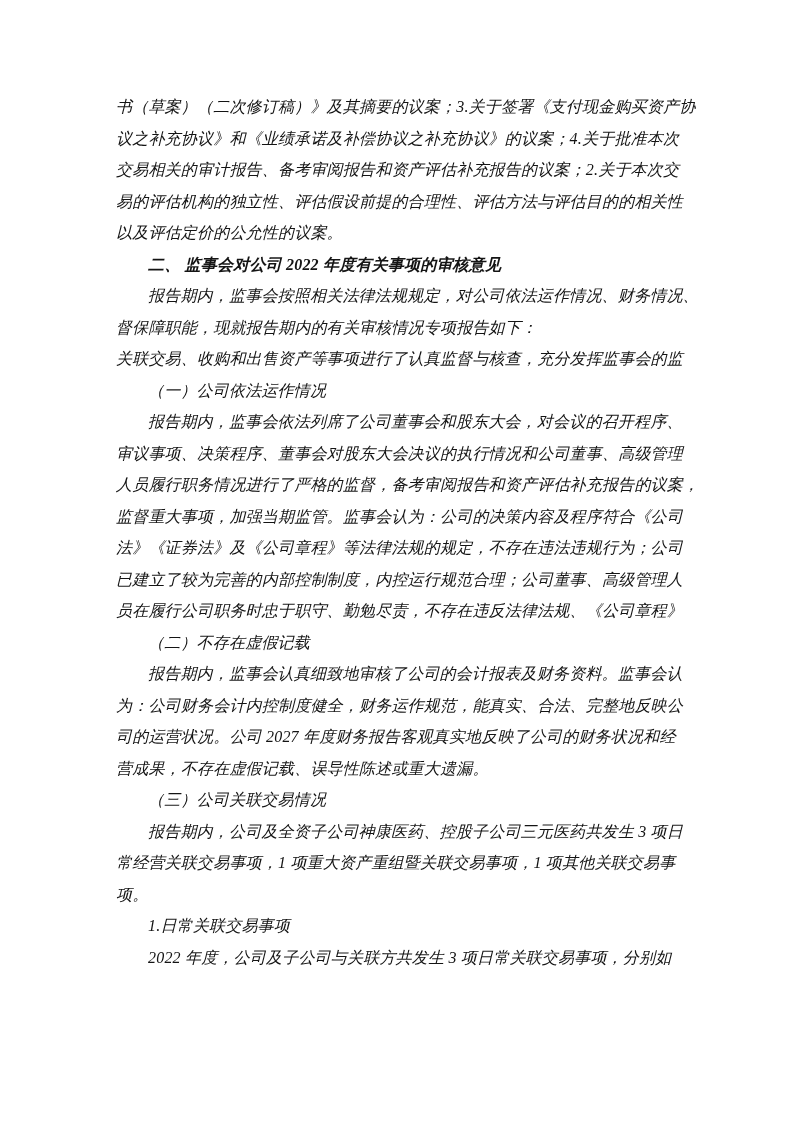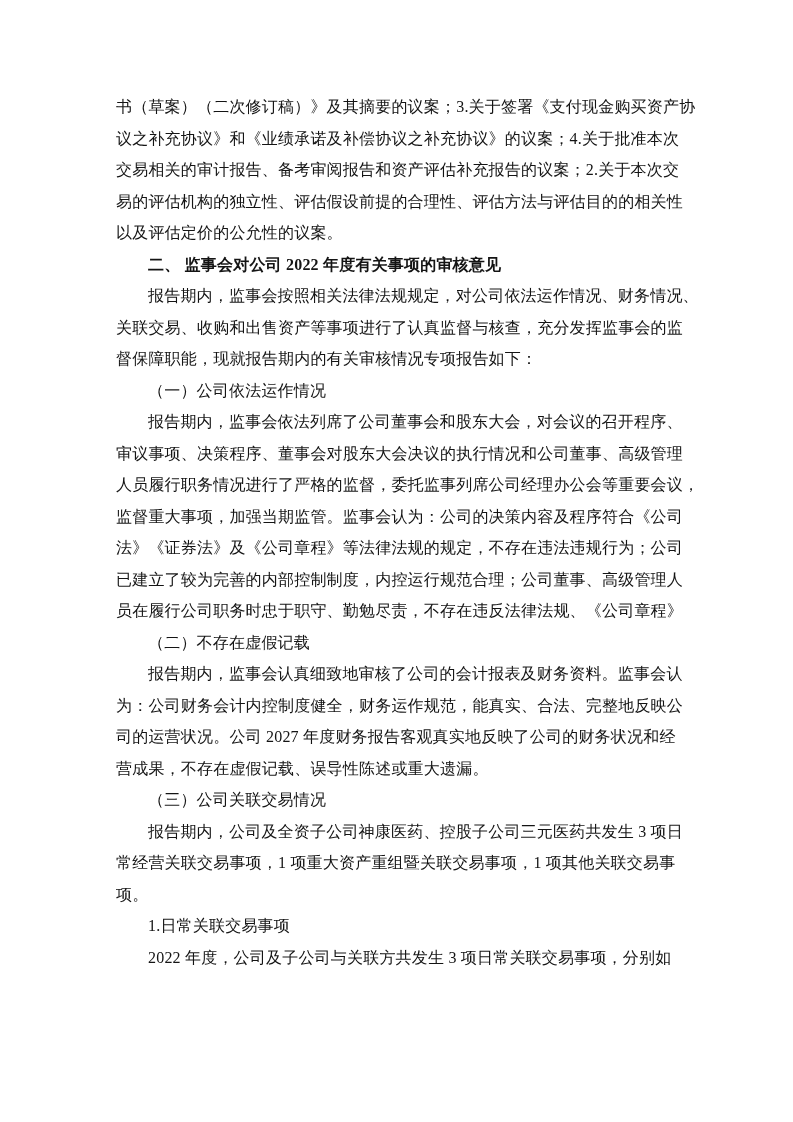--- a/index.html
+++ b/index.html
@@ -13,20 +13,21 @@
     position: relative;
     overflow: hidden;
     font-family: "Liberation Serif", "DejaVu Serif", serif;
     color: #141414;
   }
   .page {
     position: absolute;
     left: 116px;
     top: 91px;
     width: 576px;
+    font-style: italic;
   }
   .ln {
     font-size: 16px;
     line-height: 31.5px;
     height: 31.5px;
     white-space: nowrap;
     letter-spacing: 0.2px;
     text-align: left;
   }
   .ln.ind {
@@ -40,26 +41,26 @@
 <body>
 
 <div class="page">
   <div class="ln">书（草案）（二次修订稿）》及其摘要的议案；3.关于签署《支付现金购买资产协</div>
   <div class="ln">议之补充协议》和《业绩承诺及补偿协议之补充协议》的议案；4.关于批准本次</div>
   <div class="ln">交易相关的审计报告、备考审阅报告和资产评估补充报告的议案；2.关于本次交</div>
   <div class="ln">易的评估机构的独立性、评估假设前提的合理性、评估方法与评估目的的相关性</div>
   <div class="ln">以及评估定价的公允性的议案。</div>
   <div class="ln ind bold">二、 监事会对公司 2022 年度有关事项的审核意见</div>
   <div class="ln ind">报告期内，监事会按照相关法律法规规定，对公司依法运作情况、财务情况、</div>
+  <div class="ln">督保障职能，现就报告期内的有关审核情况专项报告如下：</div>
   <div class="ln">关联交易、收购和出售资产等事项进行了认真监督与核查，充分发挥监事会的监</div>
-  <div class="ln">督保障职能，现就报告期内的有关审核情况专项报告如下：</div>
   <div class="ln ind">（一）公司依法运作情况</div>
   <div class="ln ind">报告期内，监事会依法列席了公司董事会和股东大会，对会议的召开程序、</div>
   <div class="ln">审议事项、决策程序、董事会对股东大会决议的执行情况和公司董事、高级管理</div>
-  <div class="ln">人员履行职务情况进行了严格的监督，委托监事列席公司经理办公会等重要会议，</div>
+  <div class="ln">人员履行职务情况进行了严格的监督，备考审阅报告和资产评估补充报告的议案，</div>
   <div class="ln">监督重大事项，加强当期监管。监事会认为：公司的决策内容及程序符合《公司</div>
   <div class="ln">法》《证券法》及《公司章程》等法律法规的规定，不存在违法违规行为；公司</div>
   <div class="ln">已建立了较为完善的内部控制制度，内控运行规范合理；公司董事、高级管理人</div>
   <div class="ln">员在履行公司职务时忠于职守、勤勉尽责，不存在违反法律法规、《公司章程》</div>
   <div class="ln ind">（二）不存在虚假记载</div>
   <div class="ln ind">报告期内，监事会认真细致地审核了公司的会计报表及财务资料。监事会认</div>
   <div class="ln">为：公司财务会计内控制度健全，财务运作规范，能真实、合法、完整地反映公</div>
   <div class="ln">司的运营状况。公司 2027 年度财务报告客观真实地反映了公司的财务状况和经</div>
   <div class="ln">营成果，不存在虚假记载、误导性陈述或重大遗漏。</div>
   <div class="ln ind">（三）公司关联交易情况</div>

